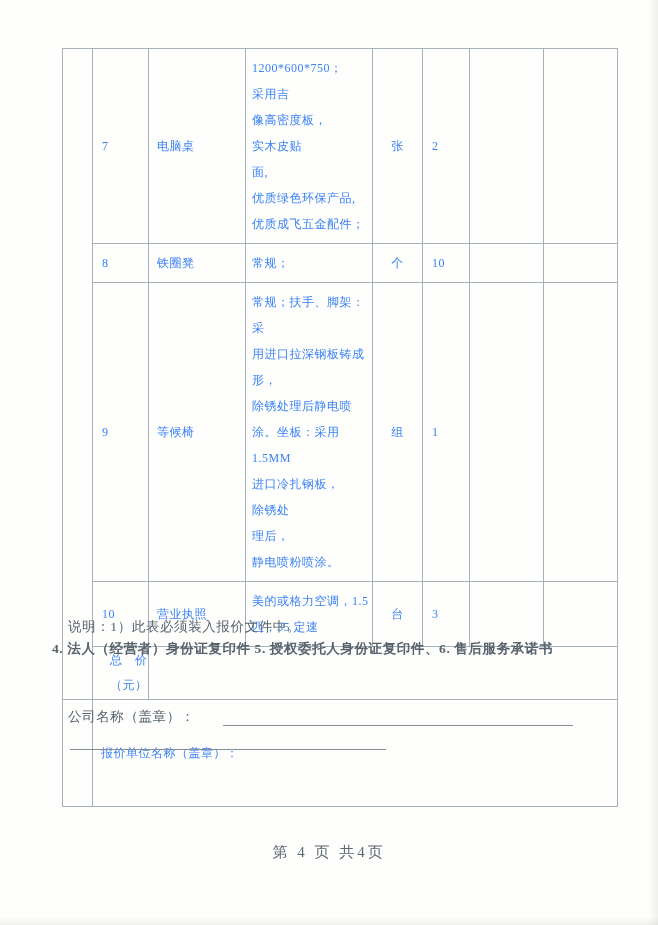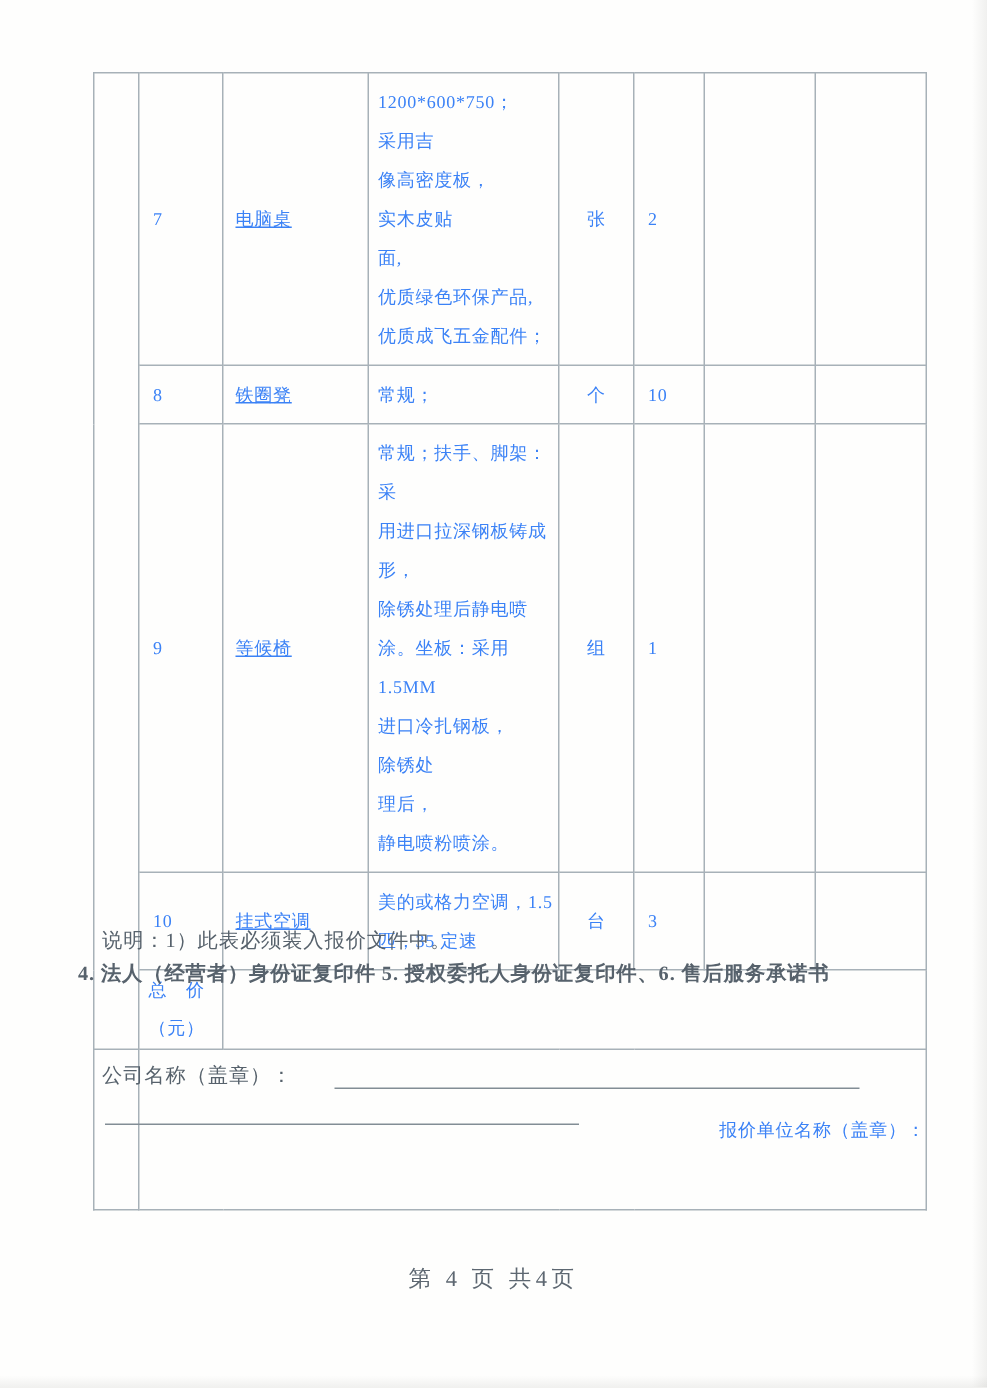--- a/index.html
+++ b/index.html
@@ -36,43 +36,42 @@
   table.quote-table td {
     border: 1px solid #a7b1b8;
     vertical-align: middle;
     overflow: hidden;
     font-size: 12px;
     letter-spacing: 0.5px;
     color: #3b82f6;
     margin-top: 44px;
   }
   td.cell-no   { padding-left: 9px; }
-  td.cell-name { padding-left: 8px; font-size: 12.5px; text-decoration: underline; }
+  td.cell-name { padding-left: 8px; font-size: 12.5px; }
   td.cell-spec {
     padding: 6px 2px 6px 6px;
     font-size: 11px;
     line-height: 26px;
     white-space: pre-line;
     word-break: keep-all;
     letter-spacing: 0.3px;
   }
   td.cell-unit { text-align: center; }
   td.cell-qty  { padding-left: 9px; }
   td.cell-total-label {
-    padding-left: 6px;
+    padding-left: 17px;
     font-size: 12.5px;
     line-height: 25px;
     white-space: pre-line;
     word-break: keep-all;
   }
   td.cell-stamp {
-    padding-left: 20px;
+    padding-left: 8px;
     font-size: 12.5px;
     letter-spacing: 1px;
-    text-align: right;
   }
 
   .notes {
     position: absolute;
     left: 52px; top: 616px;
     width: 572px;
     font-size: 13.5px;
     line-height: 22px;
     letter-spacing: 0.6px;
   }
@@ -156,21 +155,21 @@
 涂。坐板：采用 1.5MM
 进口冷扎钢板，除锈处
 理后，静电喷粉喷涂。</td>
       <td class="cell-unit">组</td>
       <td class="cell-qty">1</td>
       <td></td>
       <td></td>
     </tr>
     <tr style="height:60px">
       <td class="cell-no">10</td>
-      <td class="cell-name">挂式空调</td>
+      <td class="cell-name">营业执照</td>
       <td class="cell-spec">美的或格力空调，1.5
 匹，35 定速</td>
       <td class="cell-unit">台</td>
       <td class="cell-qty">3</td>
       <td></td>
       <td></td>
     </tr>
     <tr style="height:53px">
       <td class="cell-total-label">总　价
 （元）</td>

